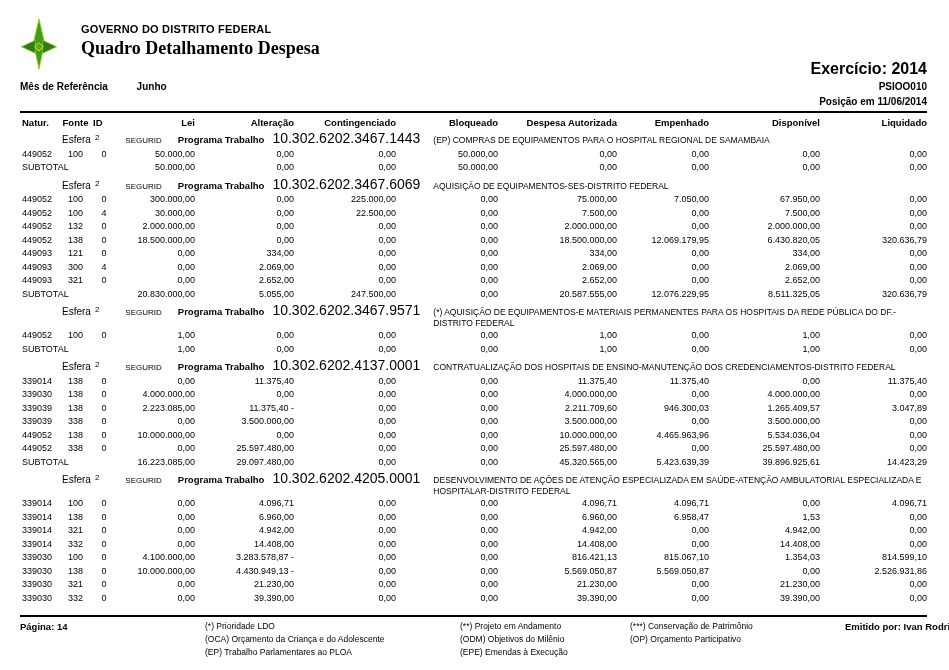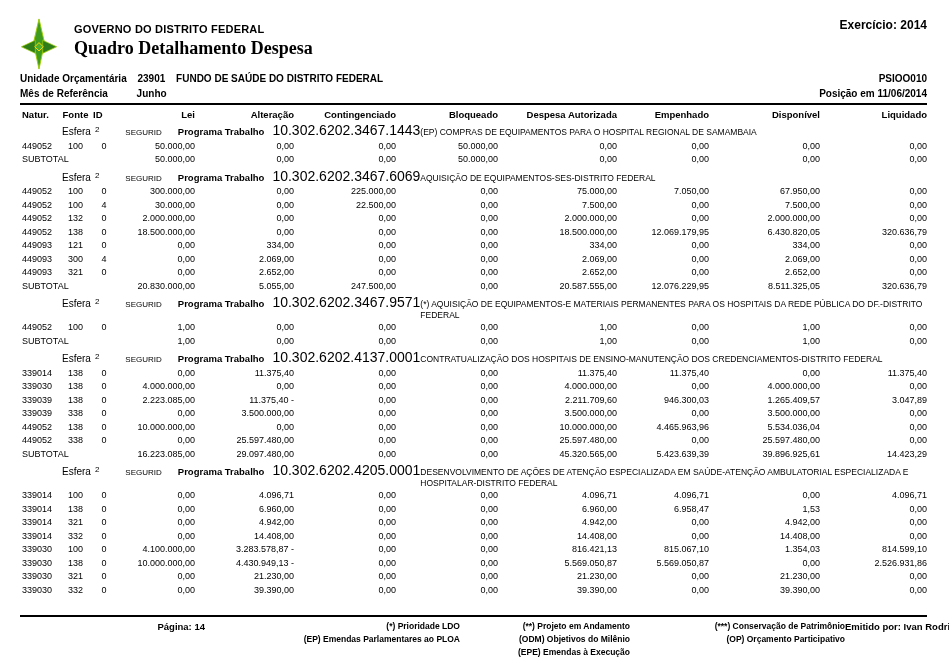--- a/index.html
+++ b/index.html
@@ -3,25 +3,25 @@
 <meta charset="utf-8">
 <style>
   html,body{margin:0;padding:0;background:#e8e8e8;}
   .page{
     width:949px;height:670px;box-sizing:border-box;background:#fff;color:#000;
     font-family:"Liberation Sans",sans-serif;display:flex;flex-direction:column;
     padding:6px 22px 10px 20px;position:relative;margin:0 auto;
   }
   
   .top{display:flex;justify-content:space-between;align-items:flex-start;margin-top:12px;}
-  .brand{display:flex;gap:16px;align-items:flex-start;}
+  .brand{display:flex;gap:23px;align-items:flex-start;}
   .logo svg{width:38px;height:52px;display:block;}
   .org{font-weight:bold;font-size:11px;margin-top:5px;letter-spacing:.2px;}
   .title{font-family:"Liberation Serif",serif;font-weight:bold;font-size:18px;margin-top:3px;}
-  .exercise{font-weight:bold;font-size:12px;white-space:nowrap;}
+  .exercise{font-weight:bold;font-size:16px;margin-top:42px;white-space:nowrap;}
   
   .info{display:flex;justify-content:space-between;font-size:10px;margin-top:3px;}
   .info-line{margin-bottom:4px;font-weight:bold;}
   .info-line .gap{margin-left:8px;}
   .info-line .gap-w{margin-left:26px;}
   .info-right{text-align:right;font-weight:bold;}
   .info-right div{margin-bottom:4px;}
   .rule{border-top:2px solid #000;}
   .rule-bottom{margin-top:auto;}
   
@@ -32,27 +32,27 @@
   th.numh{text-align:right;margin-top:6px;}
   td.num{text-align:right;}
   td.ctr{text-align:center;}
   tr.section-row td{padding-top:4px;padding-bottom:1px;white-space:normal;}
   .es-wrap{display:flex;align-items:baseline;padding-left:40px;}
   .es-label{font-size:10px;flex:0 0 auto;}
   .es-sup{font-size:8px;position:relative;top:-3px;margin-left:4px;flex:0 0 auto;}
   .es-id{font-size:8px;margin-left:26px;flex:0 0 auto;}
   .es-prog{font-weight:bold;font-size:9.5px;margin-left:16px;flex:0 0 auto;}
   .es-code{font-size:14px;margin-left:8px;flex:0 0 auto;}
-  .es-desc{font-size:8.5px;white-space:normal;flex:1 1 auto;line-height:10.5px;}
+  .es-desc{font-size:8.5px;margin-left:13px;white-space:normal;flex:1 1 auto;line-height:10.5px;}
   tr.subtotal-row td{font-weight:normal;}
   td.st-label{text-align:left;}
   
-  .footer{display:flex;align-items:flex-start;font-size:8.5px;margin-top:4px;text-align:right;}
+  .footer{display:flex;align-items:flex-start;font-size:8.5px;margin-top:4px;}
   .pagina{font-weight:bold;font-size:9.5px;flex:0 0 185px;}
-  .legend div{margin-bottom:3px;font-weight:bold;}
+  .legend div{margin-bottom:3px;}
   .legend-1{flex:0 0 255px;}
   .legend-2{flex:0 0 170px;}
   .legend-3{flex:0 0 215px;}
   .emitido{margin-left:auto;font-weight:bold;font-size:9.5px;white-space:nowrap;}
 </style>
 </head>
 <body>
 
 <div class="page">
 
@@ -72,25 +72,20 @@
       </div>
     </div>
     <div class="exercise">
       <span>Exercício:</span>
       <span>2014</span>
     </div>
   </div>
 
   <div class="info">
     <div class="info-left">
-      <div class="info-line">
-        <span>Unidade Orçamentária</span>
-        <span class="gap">23901</span>
-        <span class="gap">FUNDO DE SAÚDE DO DISTRITO FEDERAL</span>
-      </div>
       <div class="info-line">
         <span>Mês de Referência</span>
         <span class="gap-w">Junho</span>
       </div>
     </div>
     <div class="info-right">
       <div>PSIOO010</div>
       <div>
         <span>Posição em</span>
         <span class="gap">11/06/2014</span>
@@ -538,21 +533,22 @@
 
   <div class="rule rule-bottom"></div>
 
   <div class="footer">
     <div class="pagina">
       <span>Página:</span>
       <span>14</span>
     </div>
     <div class="legend legend-1">
       <div>(*)  Prioridade LDO</div>
-      <div>(EP)  Emendas Parlamentares ao PLOA</div>
+      <div>(OCA)  Orçamento da Criança e do Adolescente</div>
+      <div>(EP)  Trabalho Parlamentares ao PLOA</div>
     </div>
     <div class="legend legend-2">
       <div>(**)  Projeto em Andamento</div>
       <div>(ODM) Objetivos do Milênio</div>
       <div>(EPE) Emendas à Execução</div>
     </div>
     <div class="legend legend-3">
       <div>(***)  Conservação de Patrimônio</div>
       <div>(OP) Orçamento Participativo</div>
     </div>

